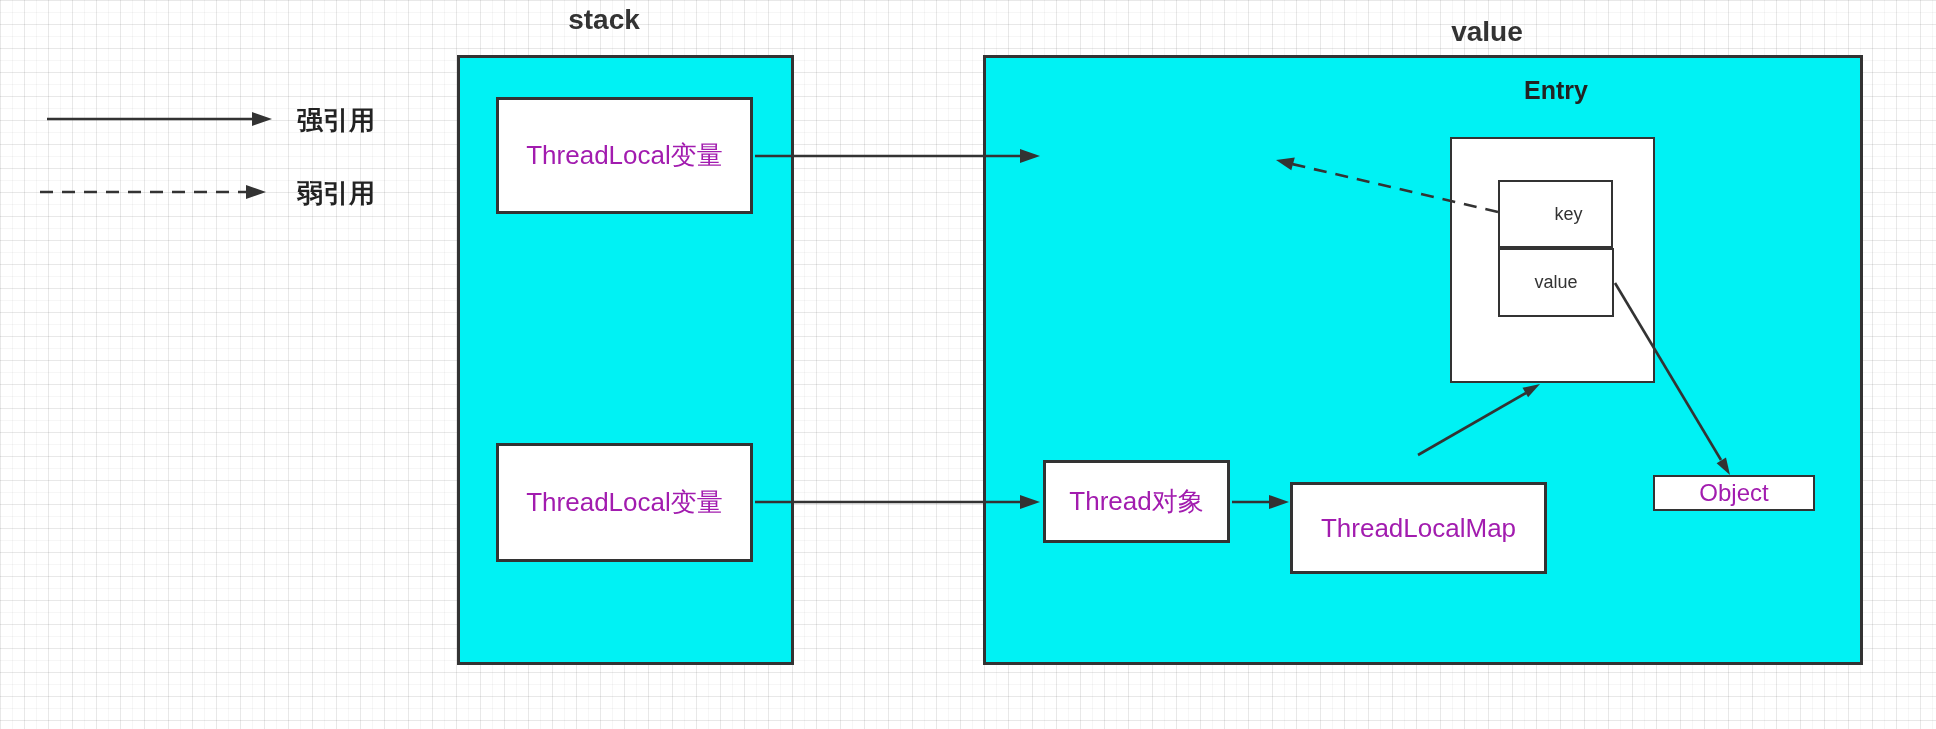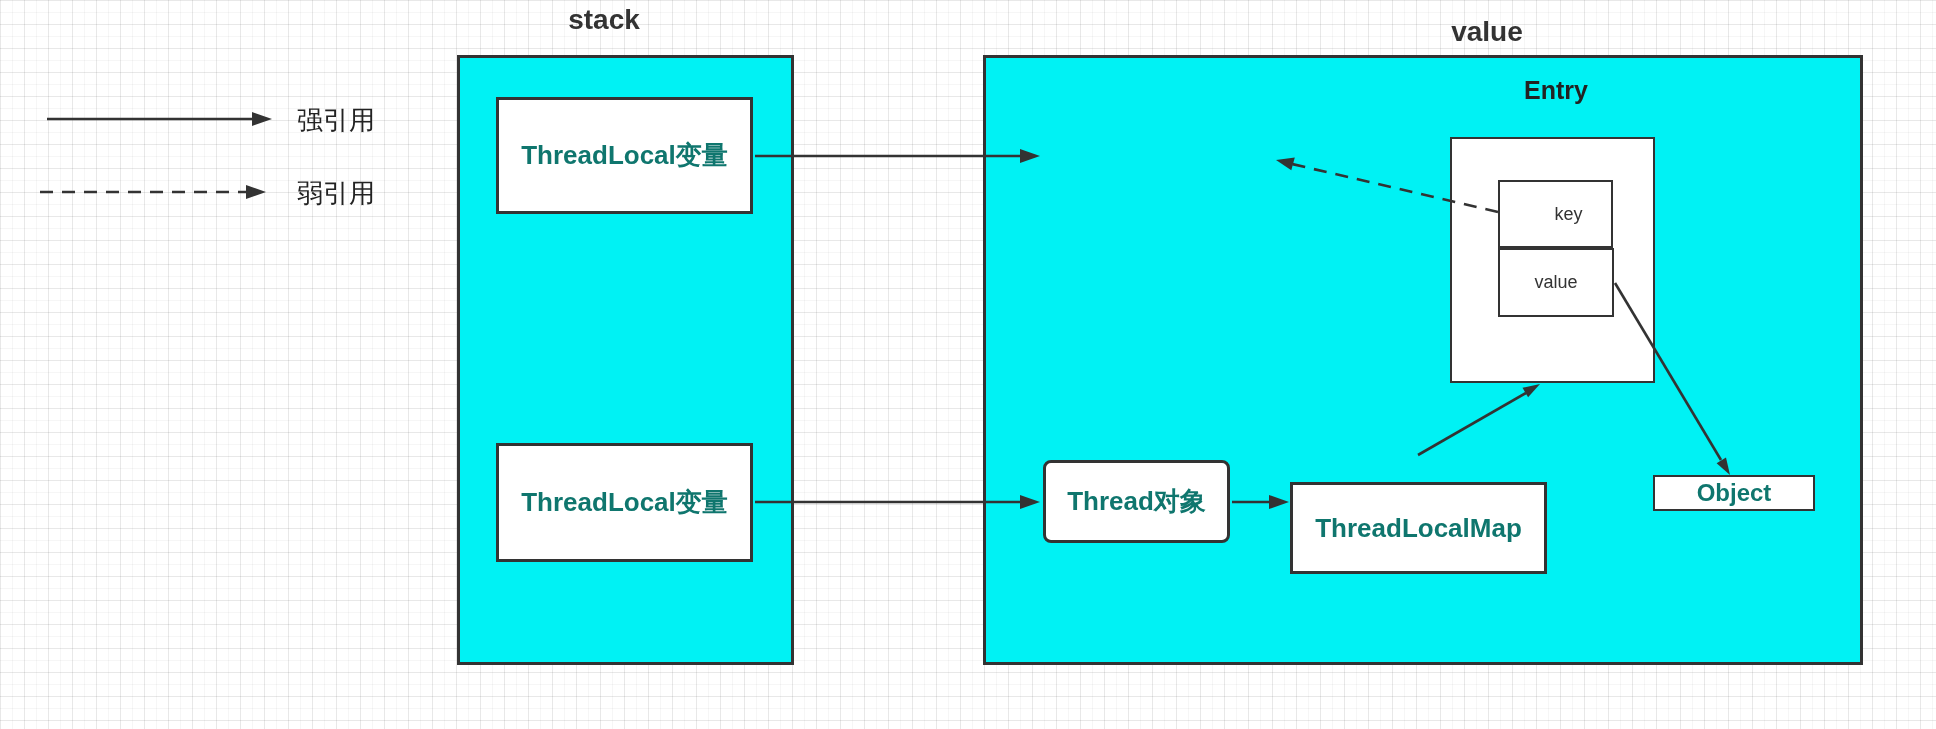--- a/index.html
+++ b/index.html
@@ -25,23 +25,23 @@
     background: #00f2f4;
     border: 3px solid #333;
   }
   .node {
     position: absolute;
     background: #ffffff;
     border: 3px solid #333;
     display: flex;
     align-items: center;
     justify-content: center;
-    font-weight: bold;
+    font-weight: normal;
     font-size: 26px;
-    color: #0f766e;
+    color: #a21caf;
     text-align: center;
   }
   .node.thin { border-width: 2px; }
   .region-title {
     position: absolute;
     transform: translateX(-50%);
     font-weight: bold;
     font-size: 28px;
     color: #333;
     white-space: nowrap;
@@ -54,21 +54,21 @@
     color: #222;
     white-space: nowrap;
   }
   .kv {
     font-weight: normal;
     font-size: 18px;
     color: #333;
   }
   .legend-label {
     position: absolute;
-    font-weight: normal;
+    font-weight: bold;
     font-size: 26px;
     color: #222;
     white-space: nowrap;
     line-height: 28px;
     text-align: center;
   }
   .object-node { font-size: 24px; }
   svg.arrows {
     position: absolute;
     left: 0; top: 0;
@@ -97,21 +97,21 @@
 
   <div class="region-title" style="left:1487px; top:16px;">value</div>
   <div class="region" style="left:983px; top:55px; width:880px; height:610px;"></div>
 
 
   <div class="entry-title" style="left:1556px; top:76px;">Entry</div>
   <div class="node thin" style="left:1450px; top:137px; width:205px; height:246px;"></div>
   <div class="node thin kv" style="left:1498px; top:180px; width:115px; height:68px;padding-left:26px;">key</div>
   <div class="node thin kv" style="left:1498px; top:248px; width:116px; height:69px;text-align:right;">value</div>
 
-  <div class="node" style="left:1043px; top:460px; width:187px; height:83px;border-radius:8px;">Thread对象</div>
+  <div class="node" style="left:1043px; top:460px; width:187px; height:83px;">Thread对象</div>
   <div class="node" style="left:1290px; top:482px; width:257px; height:92px;">ThreadLocalMap</div>
   <div class="node thin object-node" style="left:1653px; top:475px; width:162px; height:36px;">Object</div>
 
   <svg class="arrows" viewBox="0 0 1936 729">
 
     <g>
       <line x1="47" y1="119" x2="253" y2="119"></line>
       <polygon points="272,119 252,112 252,126"></polygon>
     </g>
 

